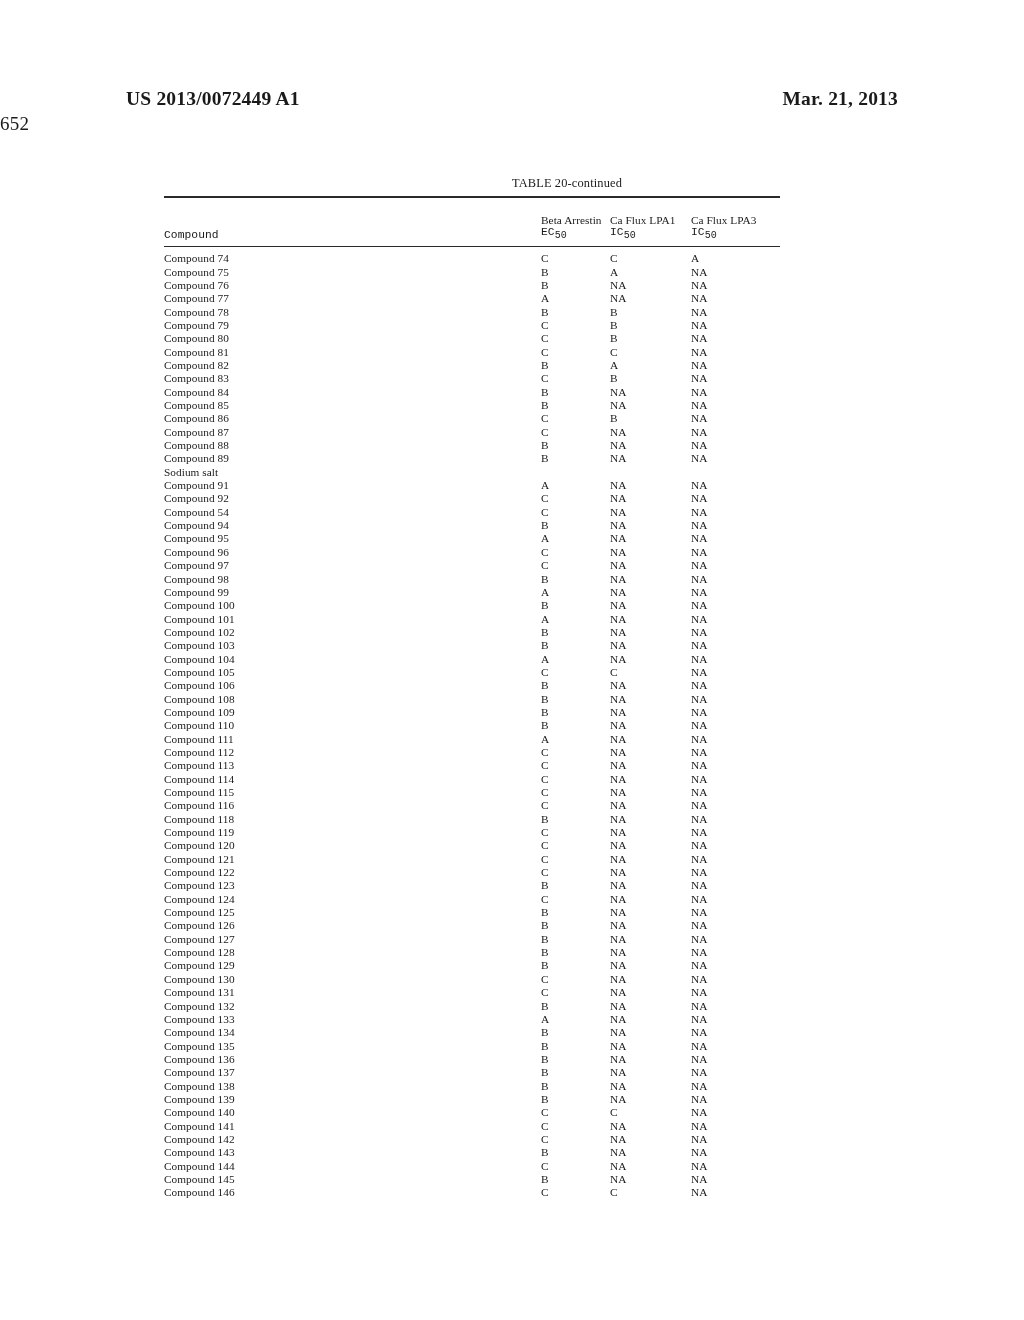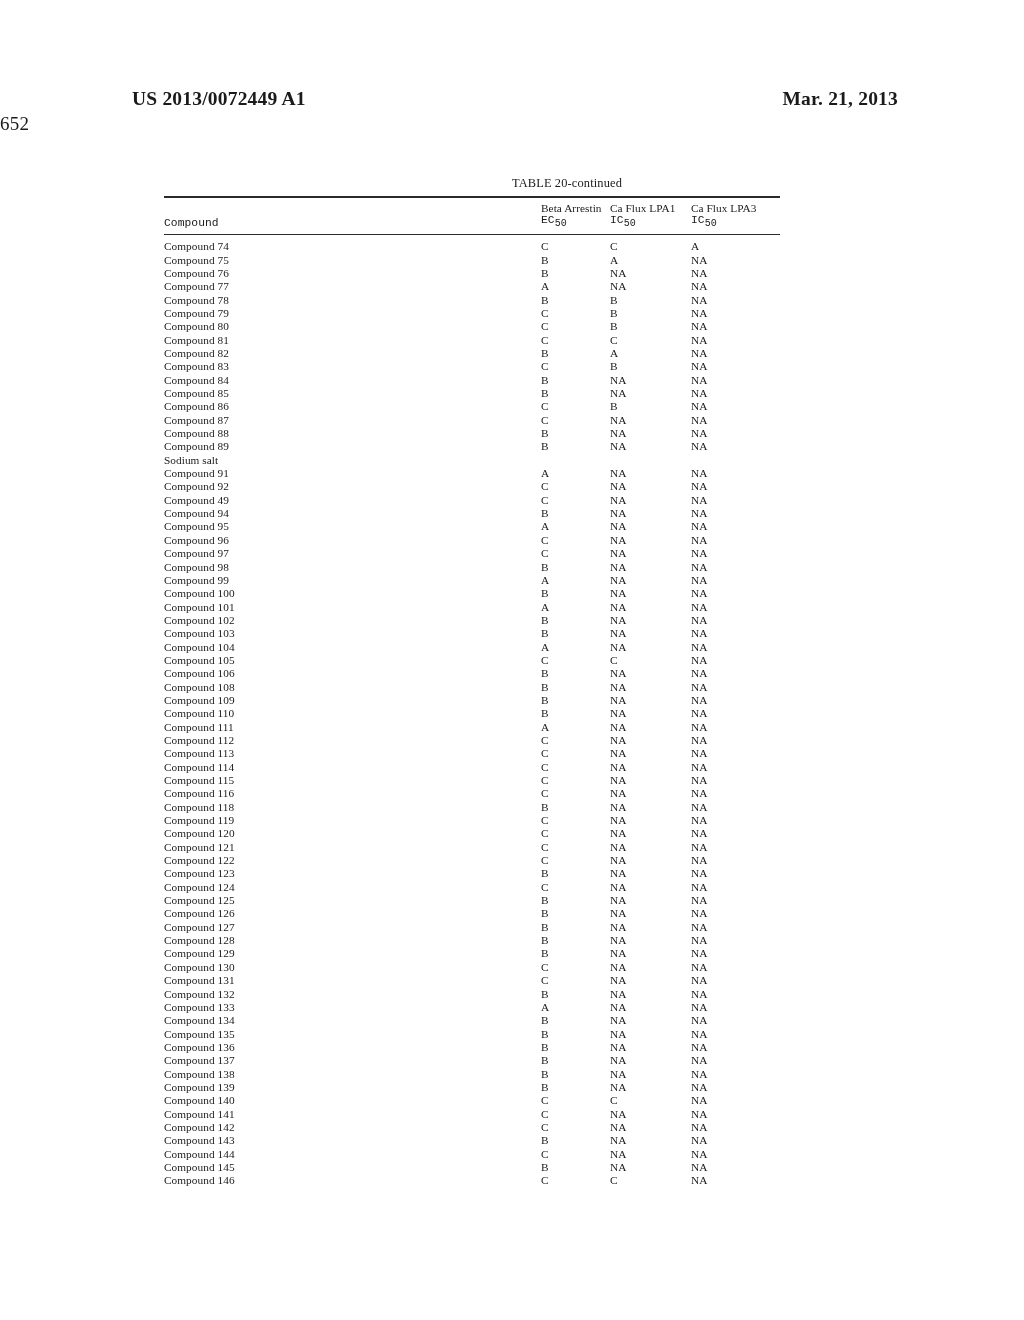--- a/index.html
+++ b/index.html
@@ -19,21 +19,21 @@
 
   .page {
     position: absolute;
     inset: 0;
   }
 
   
   .running-head {
     position: absolute;
     top: 88px;
-    left: 132px;
+    left: 126px;
     right: 126px;
     height: 26px;
   }
   .pub-number {
     position: absolute;
     left: 0;
     top: 0;
     font-size: 19.5px;
     font-weight: bold;
     letter-spacing: 0.2px;
@@ -108,21 +108,21 @@
     vertical-align: bottom;
     font-weight: normal;
     line-height: 13.35px;
     height: 13.35px;
     white-space: nowrap;
   }
 
   thead .hdr-top td {
     height: 12px;
     line-height: 12px;
-    padding-top: 4px;
+    padding-top: 16px;
     vertical-align: bottom;
   }
   thead .hdr-bot td {
     height: 13px;
     line-height: 13px;
     padding-bottom: 4px;
     font-family: Liberation Mono, monospace;
   }
   .hdr-label {
     letter-spacing: 0.05px;
@@ -318,21 +318,21 @@
             <td class="val">NA</td>
             <td class="val">NA</td>
           </tr>
           <tr>
             <td class="compound-cell">Compound 92</td>
             <td class="val">C</td>
             <td class="val">NA</td>
             <td class="val">NA</td>
           </tr>
           <tr>
-            <td class="compound-cell">Compound 49</td>
+            <td class="compound-cell">Compound 54</td>
             <td class="val">C</td>
             <td class="val">NA</td>
             <td class="val">NA</td>
           </tr>
           <tr>
             <td class="compound-cell">Compound 94</td>
             <td class="val">B</td>
             <td class="val">NA</td>
             <td class="val">NA</td>
           </tr>

